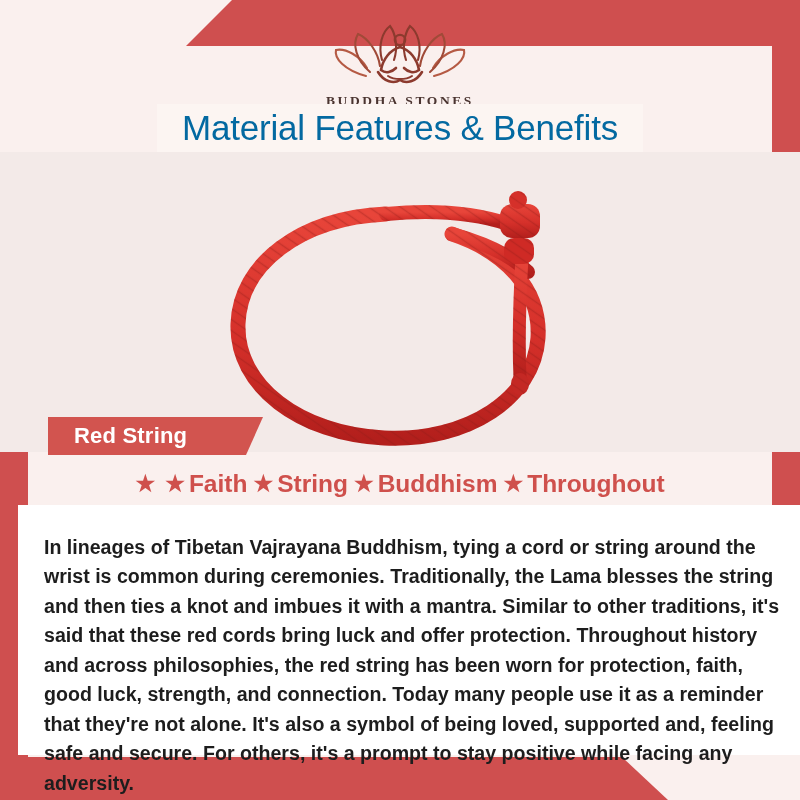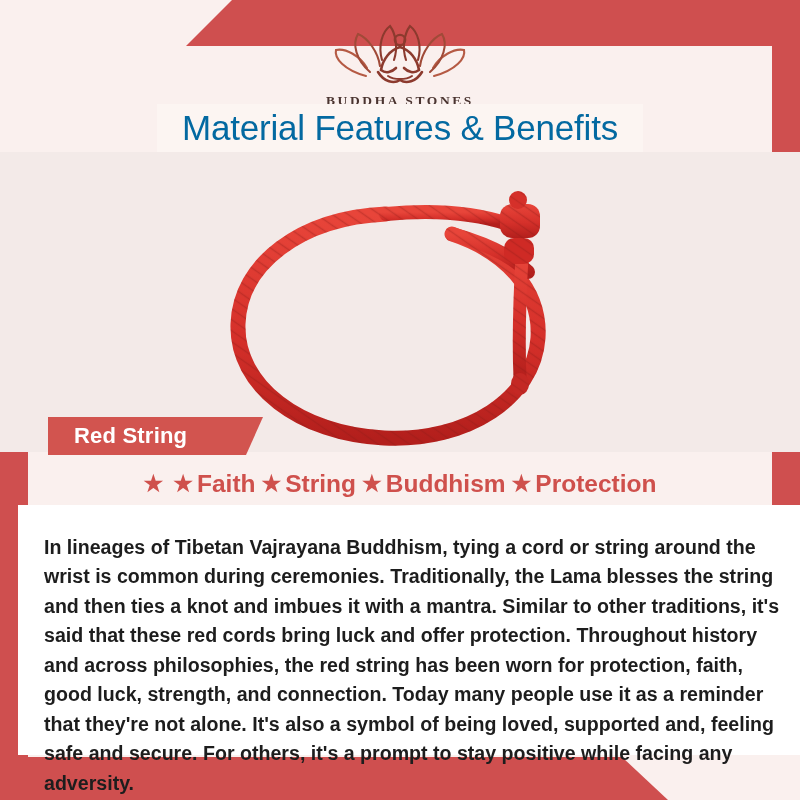--- a/index.html
+++ b/index.html
@@ -283,21 +283,21 @@
     <span class="benefit">
       <span class="star">★</span>
       <span>String</span>
     </span>
     <span class="benefit">
       <span class="star">★</span>
       <span>Buddhism</span>
     </span>
     <span class="benefit">
       <span class="star">★</span>
-      <span>Protection</span>
+      <span>Throughout</span>
     </span>
   </div>
 
   <div class="body-panel">
     <p class="body-copy">In lineages of Tibetan Vajrayana Buddhism, tying a cord or string around the wrist is common during ceremonies. Traditionally, the Lama blesses the string and then ties a knot and imbues it with a mantra. Similar to other traditions, it's said that these red cords bring luck and offer protection. Throughout history and across philosophies, the red string has been worn for protection, faith, good luck, strength, and connection. Today many people use it as a reminder that they're not alone. It's also a symbol of being loved, supported and, feeling safe and secure. For others, it's a prompt to stay positive while facing any adversity.</p>
   </div>
 
 </div>
 
 </body></html>

